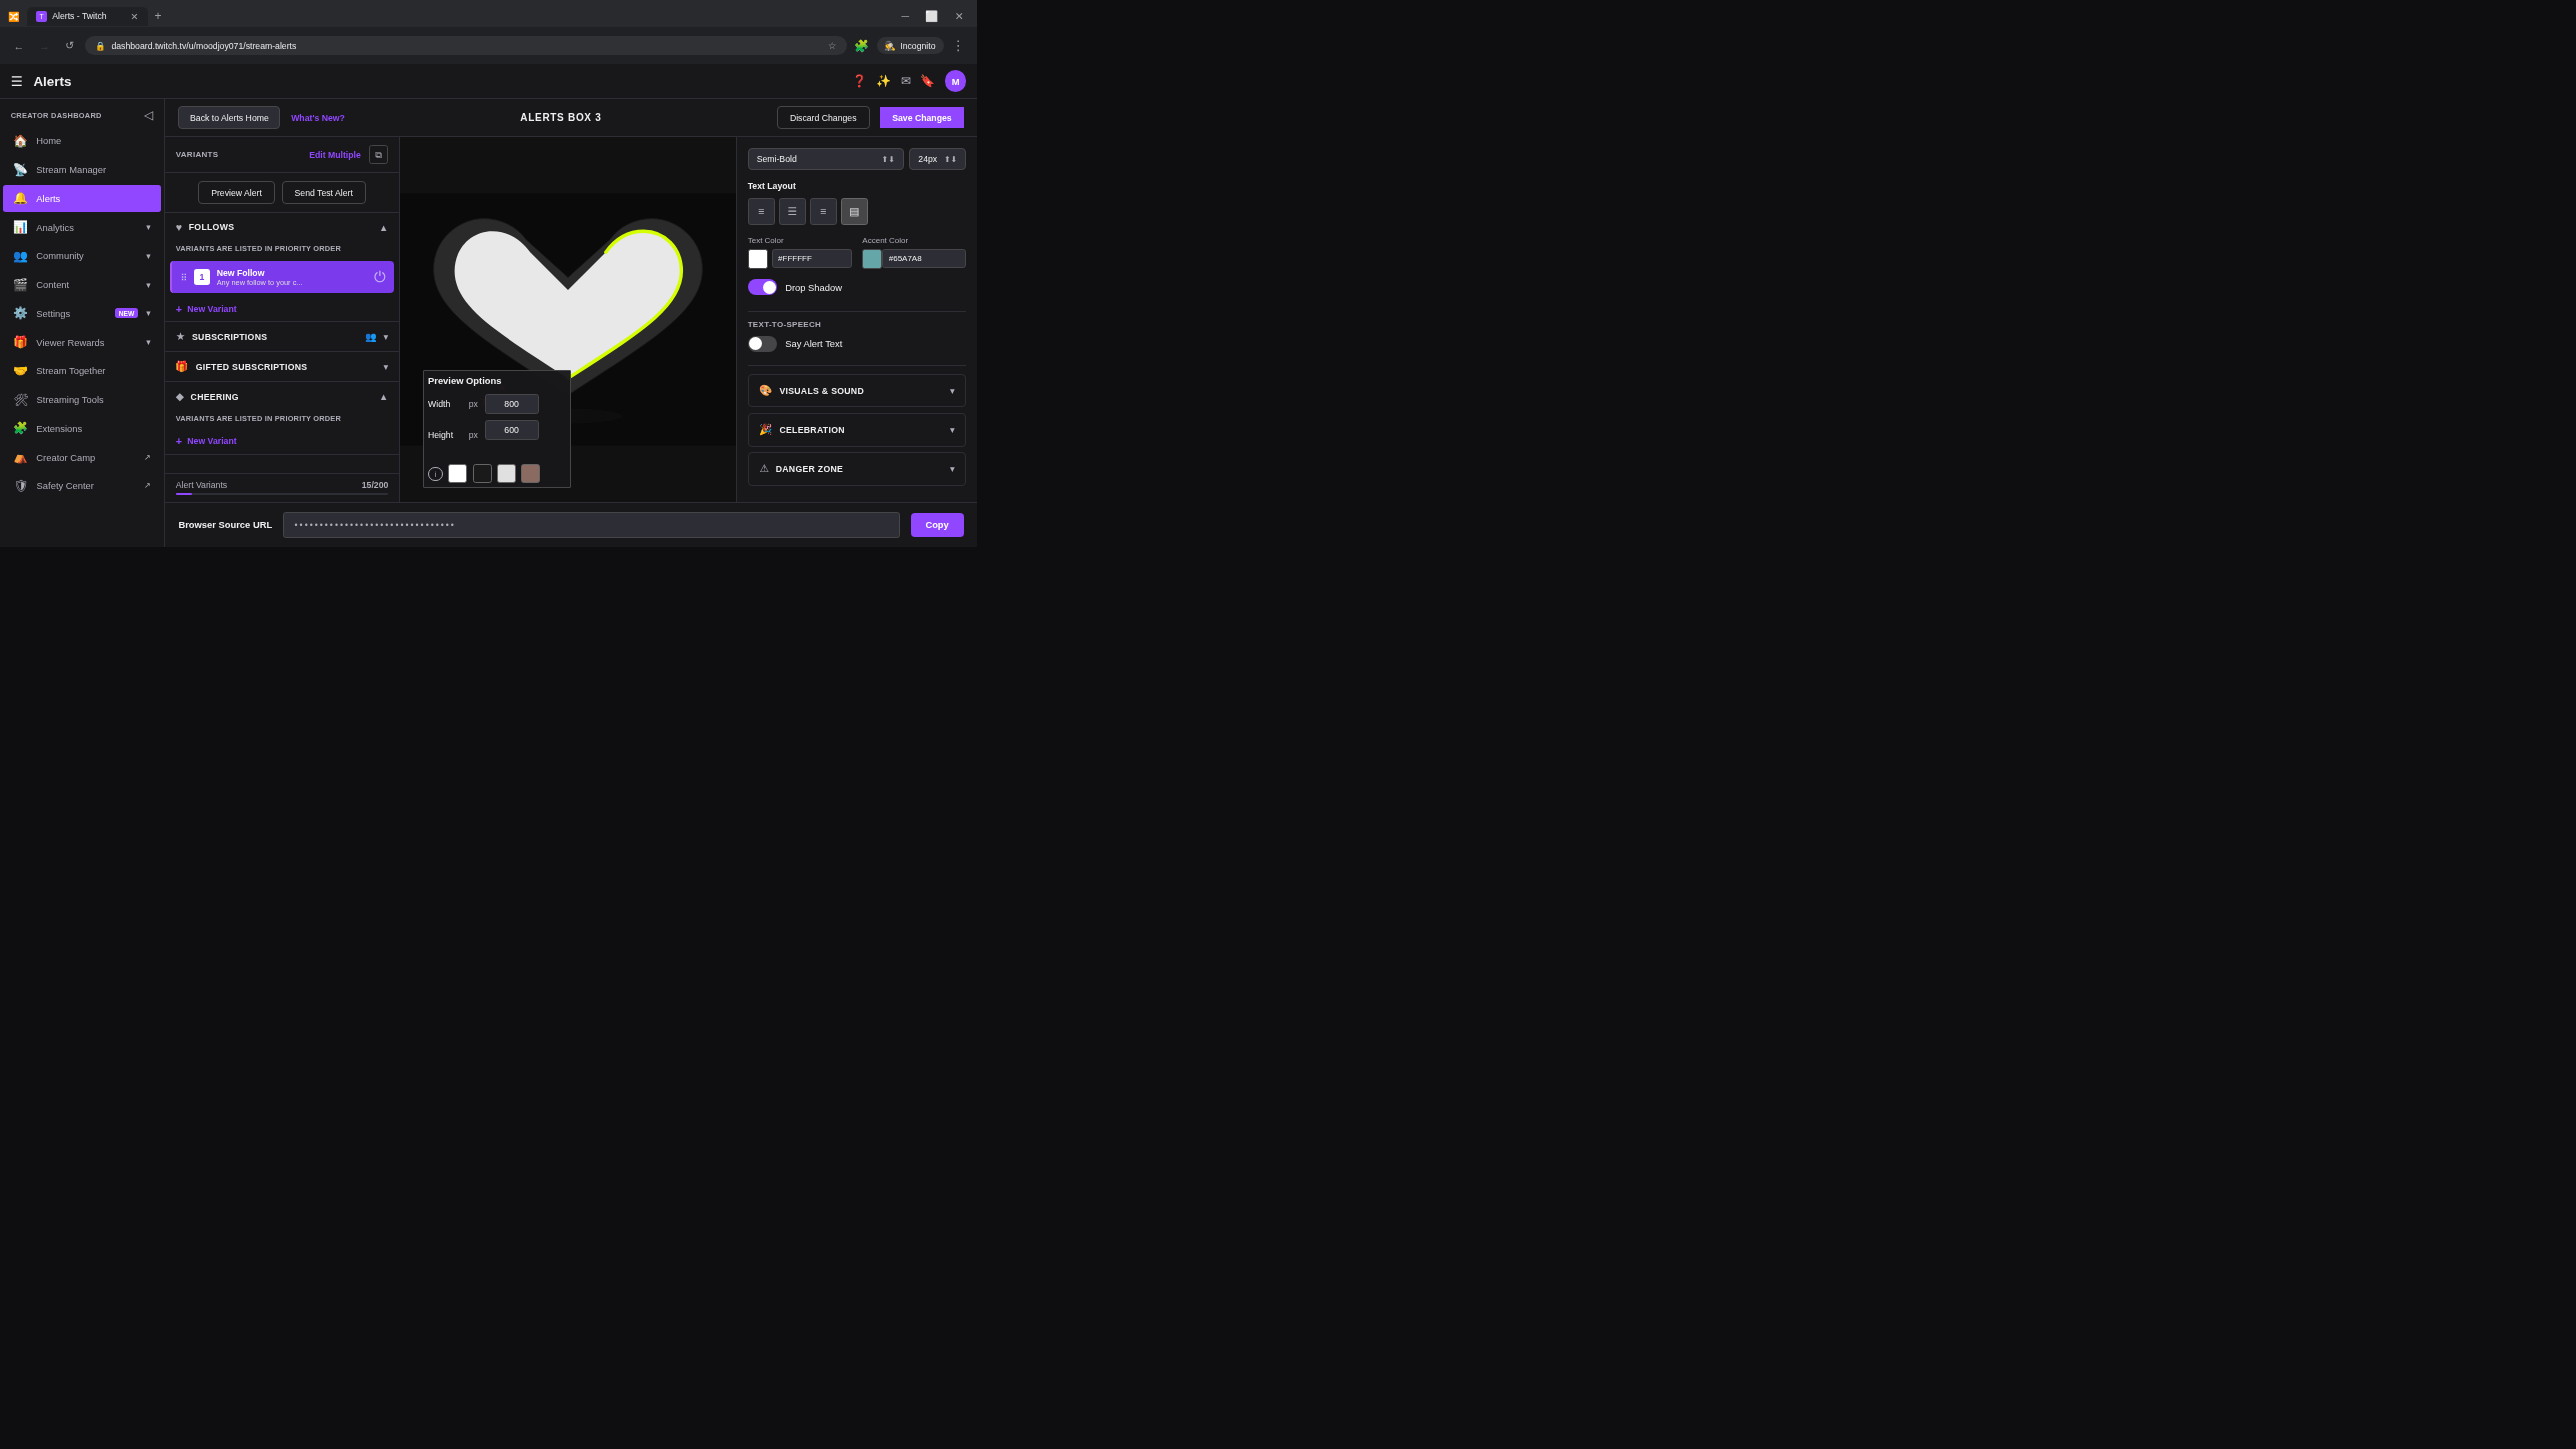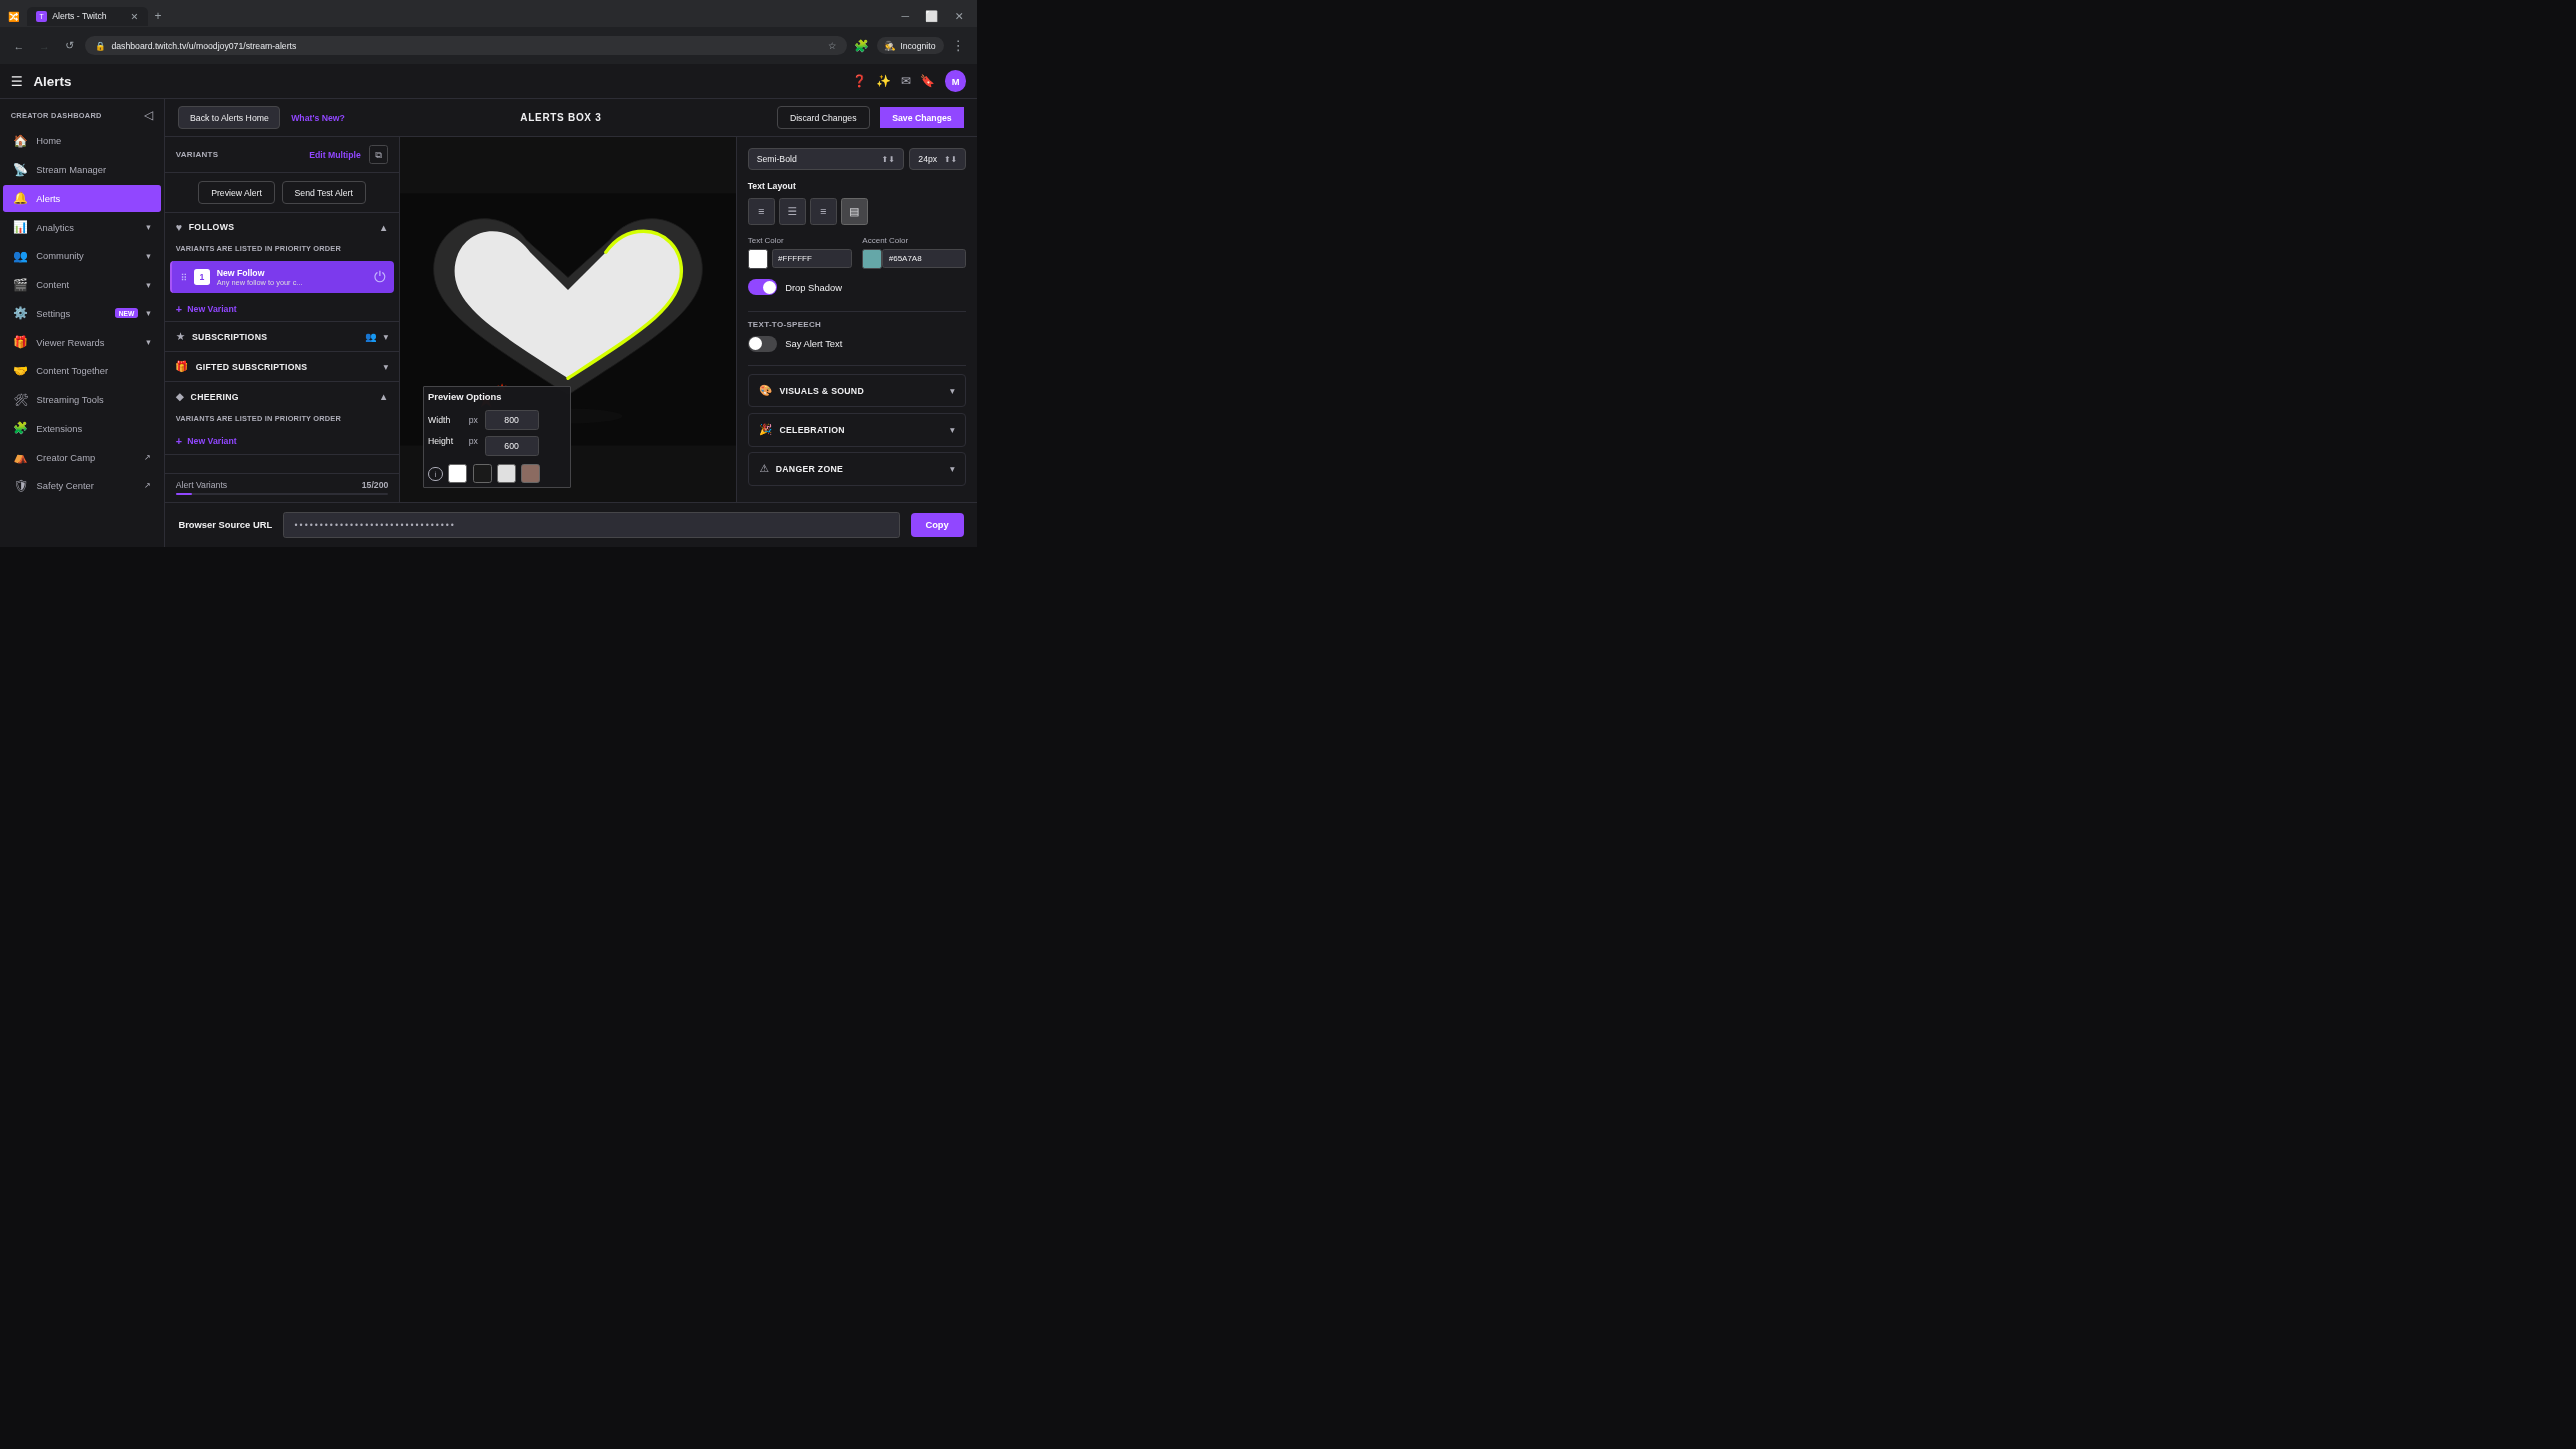--- a/index.html
+++ b/index.html
@@ -109,21 +109,21 @@
       </div>
 
       <div style="display:flex;align-items:center;gap:8px;padding:6.7px 10.7px;cursor:pointer;color:#adadb8;font-size:9.4px;font-weight:500;border-radius:2.7px;margin:0.7px 2.7px;">
         <span style="font-size:12px;">🎁</span>
         <span style="flex:1;">Viewer Rewards</span>
         <span style="font-size:8.7px;color:#adadb8;">▾</span>
       </div>
 
       <div style="display:flex;align-items:center;gap:8px;padding:6.7px 10.7px;cursor:pointer;color:#adadb8;font-size:9.4px;font-weight:500;border-radius:2.7px;margin:0.7px 2.7px;">
         <span style="font-size:12px;">🤝</span>
-        <span style="flex:1;">Content Together</span>
+        <span style="flex:1;">Stream Together</span>
       </div>
 
       <div style="display:flex;align-items:center;gap:8px;padding:6.7px 10.7px;cursor:pointer;color:#adadb8;font-size:9.4px;font-weight:500;border-radius:2.7px;margin:0.7px 2.7px;">
         <span style="font-size:12px;">🛠</span>
         <span style="flex:1;">Streaming Tools</span>
       </div>
 
       <div style="display:flex;align-items:center;gap:8px;padding:6.7px 10.7px;cursor:pointer;color:#adadb8;font-size:9.4px;font-weight:500;border-radius:2.7px;margin:0.7px 2.7px;">
         <span style="font-size:12px;">🧩</span>
         <span style="flex:1;">Extensions</span>
@@ -252,21 +252,21 @@
             </svg>
 
             
             <div style="position:absolute;bottom:13.4px;left:23px;background:rgba(24,24,27,0.97);border:0.7px solid #464649;border-radius:1px;padding:4px;min-width:148px;">
               <div style="font-size:9.4px;font-weight:700;color:#efeff1;margin-bottom:8px;">Preview Options</div>
               <div style="display:flex;align-items:center;gap:6.7px;margin-bottom:6.7px;">
                 <span style="font-size:8.7px;color:#efeff1;width:34px;">Width</span>
                 <span style="font-size:8.7px;color:#adadb8;">px</span>
                 <input style="background: rgb(45, 45, 53); border: 0.7px solid rgb(70, 70, 73); border-radius: 2.7px; padding: 4px 6.7px; color: rgb(239, 239, 241); font-size: 8.7px; width: 54px; text-align: center;" value="800">
               </div>
-              <div style="display:flex;align-items:flex-start;gap:6.7px;margin-bottom:8px;">
+              <div style="display:flex;align-items:flex-end;gap:6.7px;margin-bottom:24px;">
                 <span style="font-size:8.7px;color:#efeff1;width:34px;">Height</span>
                 <span style="font-size:8.7px;color:#adadb8;">px</span>
                 <input style="background: rgb(45, 45, 53); border: 0.7px solid rgb(70, 70, 73); border-radius: 2.7px; padding: 4px 6.7px; color: rgb(239, 239, 241); font-size: 8.7px; width: 54px; text-align: center;" value="600">
               </div>
               <div style="display:flex;align-items:center;gap:5.4px;">
                 <div style="width:14.8px;height:14.8px;border-radius:50%;border:0.7px solid #adadb8;display:flex;align-items:center;justify-content:center;color:#adadb8;font-size:7.4px;cursor:pointer;">ℹ</div>
                 <div style="width:19px;height:19px;border-radius:2.7px;background:#ffffff;cursor:pointer;border:0.7px solid #666;"></div>
                 <div style="width:19px;height:19px;border-radius:2.7px;background:#1a1a1a;cursor:pointer;border:0.7px solid #666;"></div>
                 <div style="width:19px;height:19px;border-radius:2.7px;background:#e0e0e0;cursor:pointer;border:0.7px solid #666;"></div>
                 <div style="width:19px;height:19px;border-radius:2.7px;background:#8b6b61;cursor:pointer;border:0.7px solid #666;"></div>

